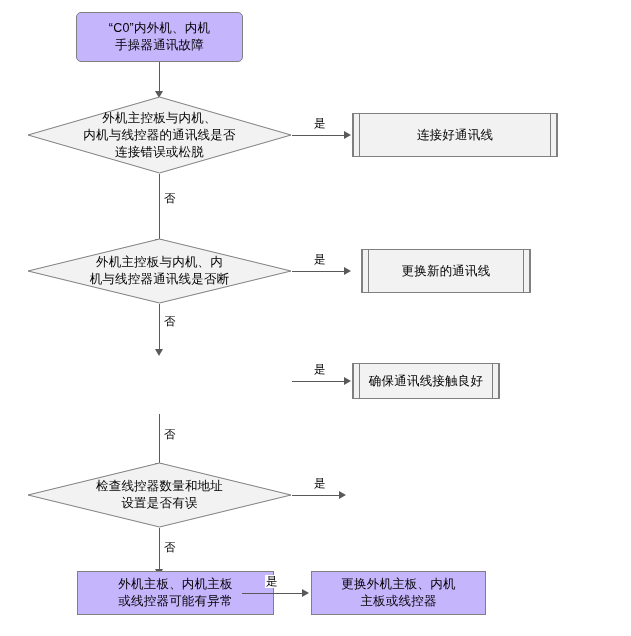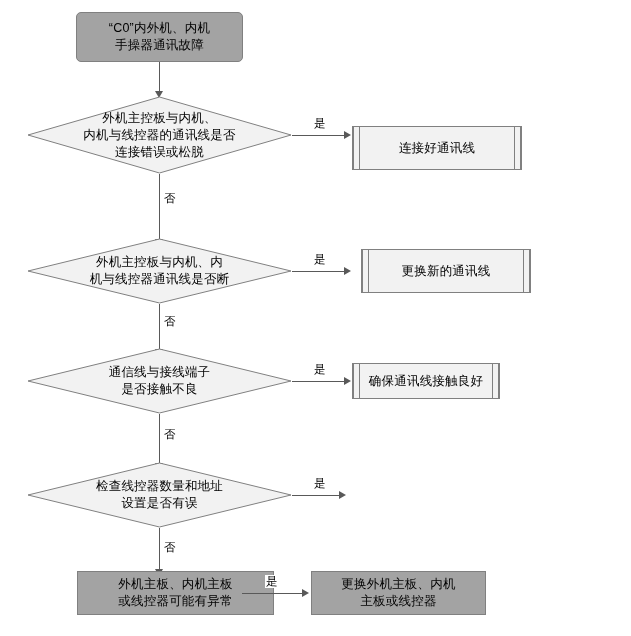--- a/index.html
+++ b/index.html
@@ -14,21 +14,21 @@
   .canvas{position:absolute;left:0;top:0;width:631px;height:636px;}
 
   
   .node{
     position:absolute;
     box-sizing:border-box;
     display:flex;
     align-items:center;
     justify-content:center;
     text-align:center;
-    background:#a3a3a3;
+    background:#c4b5fd;
     border:1px solid #808080;
     font-size:12.5px;
     line-height:17px;
     letter-spacing:.2px;
     white-space:pre-line;
   }
   
   .terminal{border-radius:5px;}
 
   
@@ -106,21 +106,21 @@
     </svg>
     <div class="dtext">外机主控板与内机、
 内机与线控器的通讯线是否
 连接错误或松脱</div>
   </div>
 
   <div class="line hline" style="left:292px;top:135px;width:53px;"></div>
   <div class="arrow-right" style="left:344px;top:131px;"></div>
   <div class="elabel" style="left:313px;top:117px;">是</div>
 
-  <div class="node process" style="left:352px;top:126px;width:170px;height:44px;">
+  <div class="node process" style="left:352px;top:113px;width:206px;height:44px;">
     <span>连接好通讯线</span>
   </div>
 
   <div class="line vline" style="left:159px;top:174px;height:68px;"></div>
   <div class="arrow-down" style="left:155px;top:239px;"></div>
   <div class="elabel" style="left:163px;top:192px;">否</div>
 
   <div class="decision" style="left:27px;top:238px;width:265px;height:66px;">
     <svg class="dshape" viewBox="0 0 265 66" preserveAspectRatio="none">
       <polygon points="132.5,1 264,33 132.5,65 1,33" fill="#f2f2f2" stroke="#808080" stroke-width="1"></polygon>
@@ -134,27 +134,20 @@
   <div class="elabel" style="left:313px;top:253px;">是</div>
 
   <div class="node process" style="left:361px;top:249px;width:170px;height:44px;">
     <span>更换新的通讯线</span>
   </div>
 
   <div class="line vline" style="left:159px;top:304px;height:48px;"></div>
   <div class="arrow-down" style="left:155px;top:349px;"></div>
   <div class="elabel" style="left:163px;top:315px;">否</div>
 
-  <div class="decision" style="left:27px;top:348px;width:265px;height:66px;">
-    <svg class="dshape" viewBox="0 0 265 66" preserveAspectRatio="none">
-      <polygon points="132.5,1 264,33 132.5,65 1,33" fill="#f2f2f2" stroke="#808080" stroke-width="1"></polygon>
-    </svg>
-    <div class="dtext">通信线与接线端子
-是否接触不良</div>
-  </div>
 
   <div class="line hline" style="left:292px;top:381px;width:53px;"></div>
   <div class="arrow-right" style="left:344px;top:377px;"></div>
   <div class="elabel" style="left:313px;top:363px;">是</div>
 
   <div class="node process" style="left:352px;top:363px;width:148px;height:36px;">
     <span>确保通讯线接触良好</span>
   </div>
 
   <div class="line vline" style="left:159px;top:414px;height:52px;"></div>

